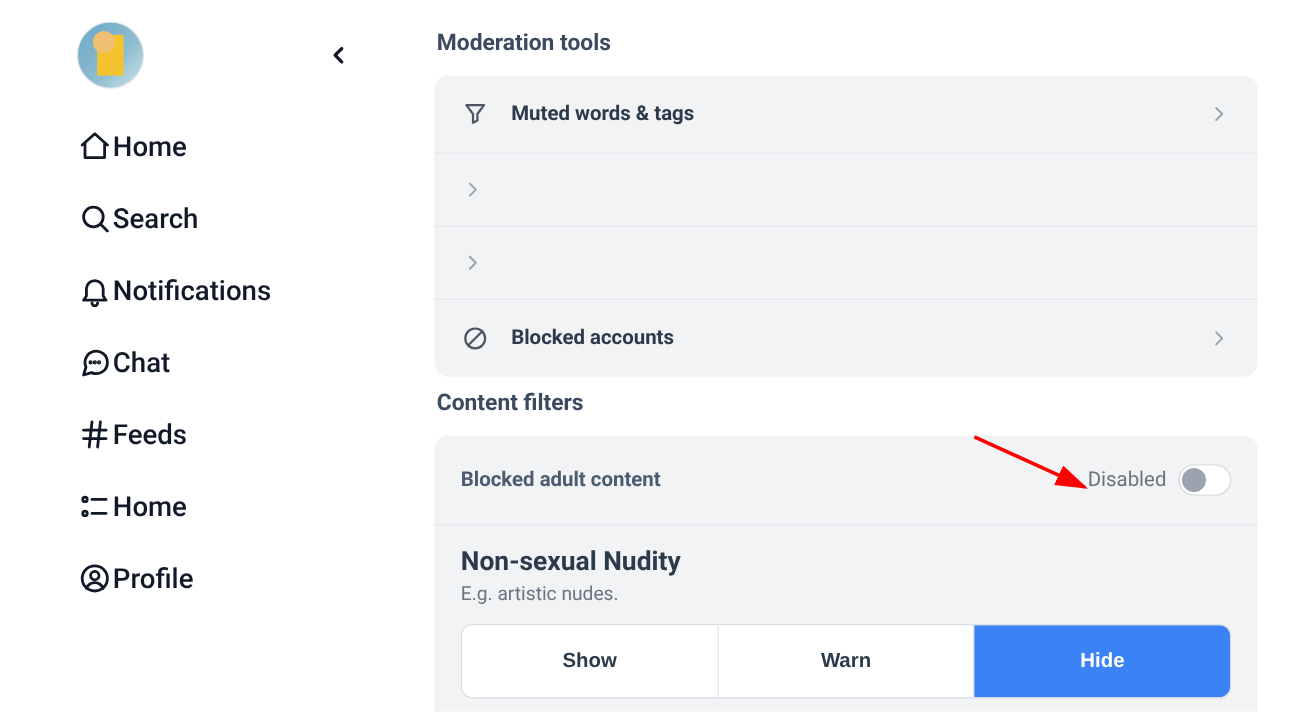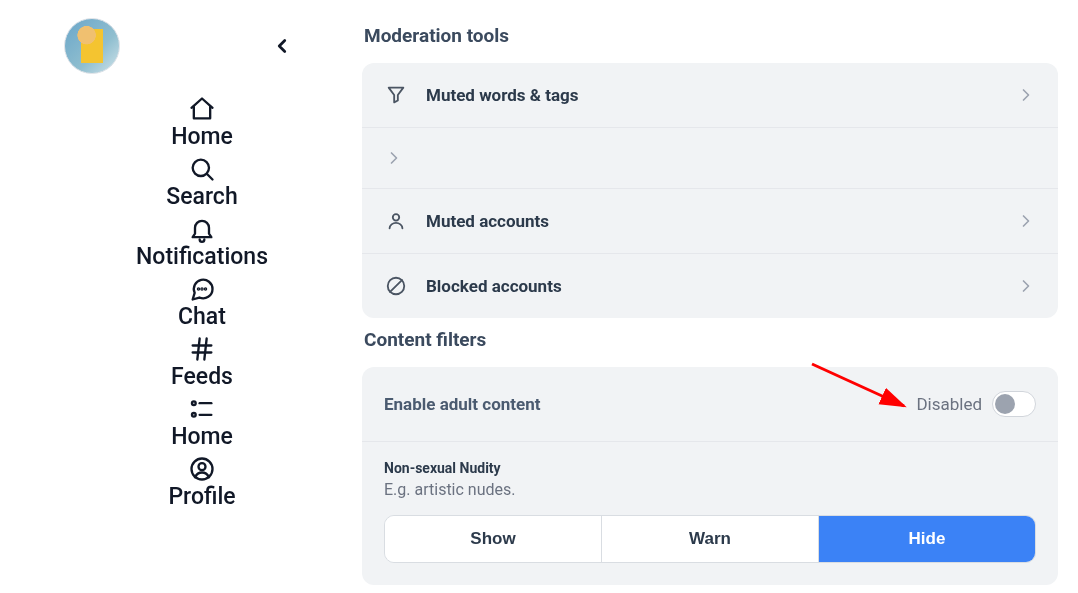--- a/index.html
+++ b/index.html
@@ -53,31 +53,30 @@
     padding-top: 6px;
   }
   .nav-item {
     display:flex;
     align-items:center;
     height: 56px;
     font-size: 23px;
     font-weight: 500;
     color:#111827;
     cursor:pointer;
-    flex-direction:column;
   }
   .nav-item .ico {
     width: 30px; height: 30px;
     display:flex;align-items:center;justify-content:center;
     color:#111827;
   }
   
   .main {
     flex: 1;
-    padding: 14px 20px 0 22px;
+    padding: 14px 30px 0 22px;
   }
   .section-title {
     font-size: 19px;
     font-weight: 700;
     color:#3b4a5e;
     margin: 10px 0 16px 2px;
   }
   .card {
     background:#f1f3f5;
     border-radius: 12px;
@@ -114,28 +113,28 @@
   .enable-row .state { color:#6b7280; font-size:17px;}
   .toggle {
     width:44px;height:26px;border-radius:13px;background:#fff;border:1px solid #d1d5db;
     position:relative;display:inline-block;
   }
   .toggle .knob {
     position:absolute; left:2px; top:2px; width:20px;height:20px;border-radius:50%;
     background:#9ca3af;
   }
   .filter-block { padding: 18px 22px 22px 22px; }
-  .filter-title { font-size:14px;font-weight:700;color:#2c3a4b; }
+  .filter-title { font-size:22px;font-weight:700;color:#2c3a4b; }
   .filter-sub { font-size:16px;color:#6b7280;margin-top:4px; }
   .seg {
     display:flex; margin-top:16px; border-radius:10px; overflow:hidden;
     border:1px solid #d9dde2;
   }
   .seg button {
-    flex:1; height:46px; border:none; background:#fff; font-size:17px; font-weight:600;
+    flex:1; height:60px; border:none; background:#fff; font-size:17px; font-weight:600;
     color:#2c3a4b; cursor:pointer; border-right:1px solid #d9dde2;
   }
   .seg button:last-child { border-right:none; }
   .seg button.active { background:#3b82f6; color:#fff; }
   
   .arrow {
     position:absolute;
     left: 808px;
     top: 358px;
     pointer-events:none;
@@ -248,29 +247,20 @@
         </span>
       </div>
       <div class="list-row">
         <span class="chev">
           <svg width="20" height="20" viewBox="0 0 24 24" fill="none" stroke="currentColor" stroke-width="2" stroke-linecap="round" stroke-linejoin="round">
               <polyline points="9 18 15 12 9 6"></polyline>
             </svg>
         </span>
       </div>
       <div class="list-row">
-        <div class="left">
-          <span class="ico">
-            <svg width="22" height="22" viewBox="0 0 24 24" fill="none" stroke="currentColor" stroke-width="2" stroke-linecap="round" stroke-linejoin="round">
-                <circle cx="12" cy="8" r="3.5"></circle>
-                <path d="M5 20c0-3.5 3.5-6 7-6s7 2.5 7 6"></path>
-              </svg>
-          </span>
-          <span class="label">Muted accounts</span>
-        </div>
         <span class="chev">
           <svg width="20" height="20" viewBox="0 0 24 24" fill="none" stroke="currentColor" stroke-width="2" stroke-linecap="round" stroke-linejoin="round">
               <polyline points="9 18 15 12 9 6"></polyline>
             </svg>
         </span>
       </div>
       <div class="list-row">
         <div class="left">
           <span class="ico">
             <svg width="22" height="22" viewBox="0 0 24 24" fill="none" stroke="currentColor" stroke-width="2" stroke-linecap="round" stroke-linejoin="round">
@@ -284,21 +274,21 @@
           <svg width="20" height="20" viewBox="0 0 24 24" fill="none" stroke="currentColor" stroke-width="2" stroke-linecap="round" stroke-linejoin="round">
               <polyline points="9 18 15 12 9 6"></polyline>
             </svg>
         </span>
       </div>
     </div>
 
     <h2 class="section-title" style="">Content filters</h2>
     <div class="card">
       <div class="enable-row">
-        <span class="elabel">Enable adult content</span>
+        <span class="elabel">Blocked adult content</span>
         <span class="right">
           <span class="state">Disabled</span>
           <span class="toggle">
               <span class="knob"></span>
             </span>
         </span>
       </div>
       <div class="filter-block">
         <div class="filter-title">Non-sexual Nudity</div>
         <div class="filter-sub">E.g. artistic nudes.</div>

